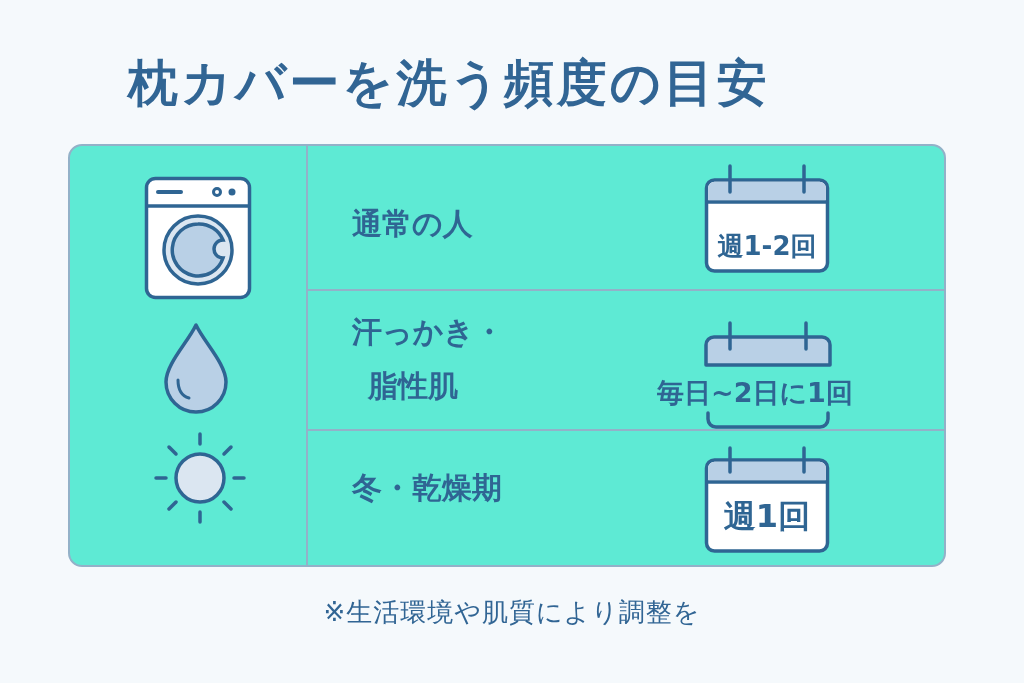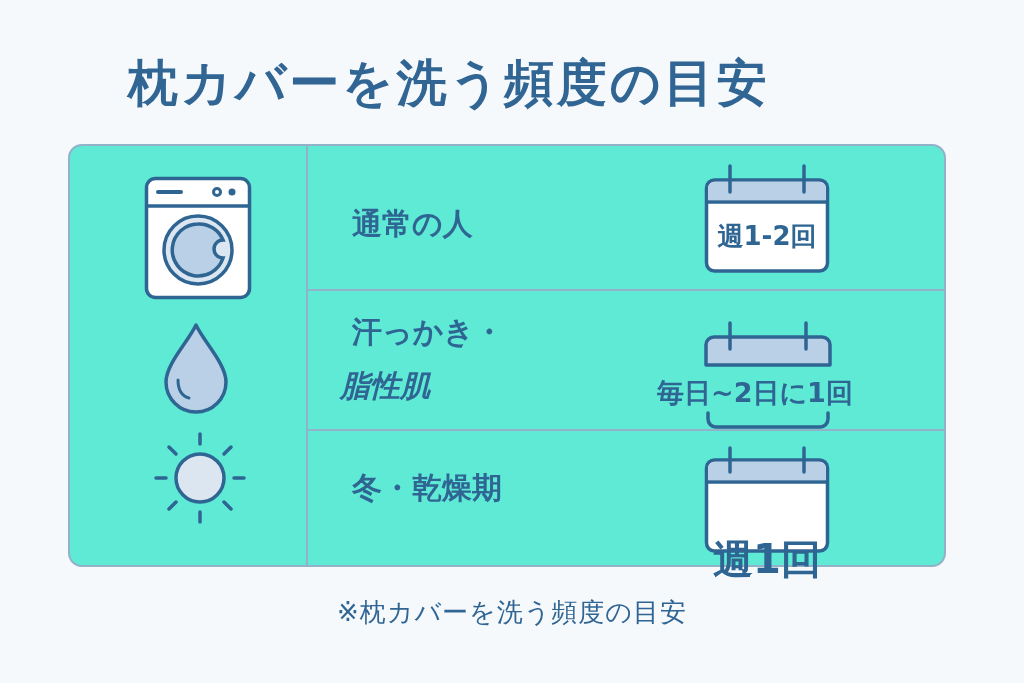--- a/index.html
+++ b/index.html
@@ -126,42 +126,42 @@
 
     <div class="label" style="left:282px; top:56px;">通常の人</div>
     <div class="cal" style="left:634px; top:18px; width:126px; height:110px;">
       <svg width="126" height="110" viewBox="0 0 126 110" style="position:absolute;left:0;top:0;">
         <rect x="2.5" y="16" width="121" height="91" rx="8" fill="#ffffff" stroke="#2f6593" stroke-width="3.5"></rect>
         <path d="M4.25 24 a6.25 6.25 0 0 1 6.25 -6.25 h105 a6.25 6.25 0 0 1 6.25 6.25 v12 h-117.5 z" fill="#b9d0e6"></path>
         <line x1="2.5" y1="38" x2="123.5" y2="38" stroke="#2f6593" stroke-width="3.5"></line>
         <line x1="26" y1="2" x2="26" y2="28" stroke="#2f6593" stroke-width="3.5" stroke-linecap="round"></line>
         <line x1="100" y1="2" x2="100" y2="28" stroke="#2f6593" stroke-width="3.5" stroke-linecap="round"></line>
       </svg>
-      <div class="cal-text" style="top:52px; font-size:26px; line-height:40px;">週1-2回</div>
+      <div class="cal-text" style="top:62px; font-size:26px; line-height:40px;">週1-2回</div>
     </div>
 
     <div class="label" style="left:282px; top:166px;font-family:Liberation Mono, monospace;">汗っかき・</div>
-    <div class="label" style="left:270px; top:218px;font-style:italic;">脂性肌</div>
+    <div class="label" style="left:298px; top:218px;">脂性肌</div>
     <div class="cal" style="left:574px; top:175px; width:222px; height:108px;">
       <svg width="222" height="108" viewBox="0 0 222 108" style="position:absolute;left:0;top:0;">
         <path d="M62 44 v-20 a8 8 0 0 1 8 -8 h108 a8 8 0 0 1 8 8 v20 z" fill="#b9d0e6" stroke="#2f6593" stroke-width="3.5" stroke-linejoin="round"></path>
         <line x1="86" y1="2" x2="86" y2="28" stroke="#2f6593" stroke-width="3.5" stroke-linecap="round"></line>
         <line x1="162" y1="2" x2="162" y2="28" stroke="#2f6593" stroke-width="3.5" stroke-linecap="round"></line>
         <path d="M64 92 v6 a8 8 0 0 0 8 8 h104 a8 8 0 0 0 8 -8 v-6" fill="none" stroke="#2f6593" stroke-width="3.5" stroke-linecap="round"></path>
       </svg>
       <div class="cal-text" style="top:52px; font-size:27px; line-height:40px;">毎日~2日に1回</div>
     </div>
 
     <div class="label" style="left:282px; top:322px;font-family:Liberation Mono, monospace;">冬・乾燥期</div>
     <div class="cal" style="left:634px; top:300px; width:126px; height:108px;">
       <svg width="126" height="108" viewBox="0 0 126 108" style="position:absolute;left:0;top:0;">
         <rect x="2.5" y="14" width="121" height="91" rx="8" fill="#ffffff" stroke="#2f6593" stroke-width="3.5"></rect>
         <path d="M4.25 22 a6.25 6.25 0 0 1 6.25 -6.25 h105 a6.25 6.25 0 0 1 6.25 6.25 v12 h-117.5 z" fill="#b9d0e6"></path>
         <line x1="2.5" y1="36" x2="123.5" y2="36" stroke="#2f6593" stroke-width="3.5"></line>
         <line x1="26" y1="2" x2="26" y2="26" stroke="#2f6593" stroke-width="3.5" stroke-linecap="round"></line>
         <line x1="100" y1="2" x2="100" y2="26" stroke="#2f6593" stroke-width="3.5" stroke-linecap="round"></line>
       </svg>
-      <div class="cal-text" style="top:50px; font-size:40px; line-height:40px;margin-top:43px;">週1回</div>
+      <div class="cal-text" style="top:50px; font-size:32px; line-height:40px;">週1回</div>
     </div>
   </div>
 
-  <div class="note">※枕カバーを洗う頻度の目安</div>
+  <div class="note">※生活環境や肌質により調整を</div>
 </div>
 
 </body></html>

